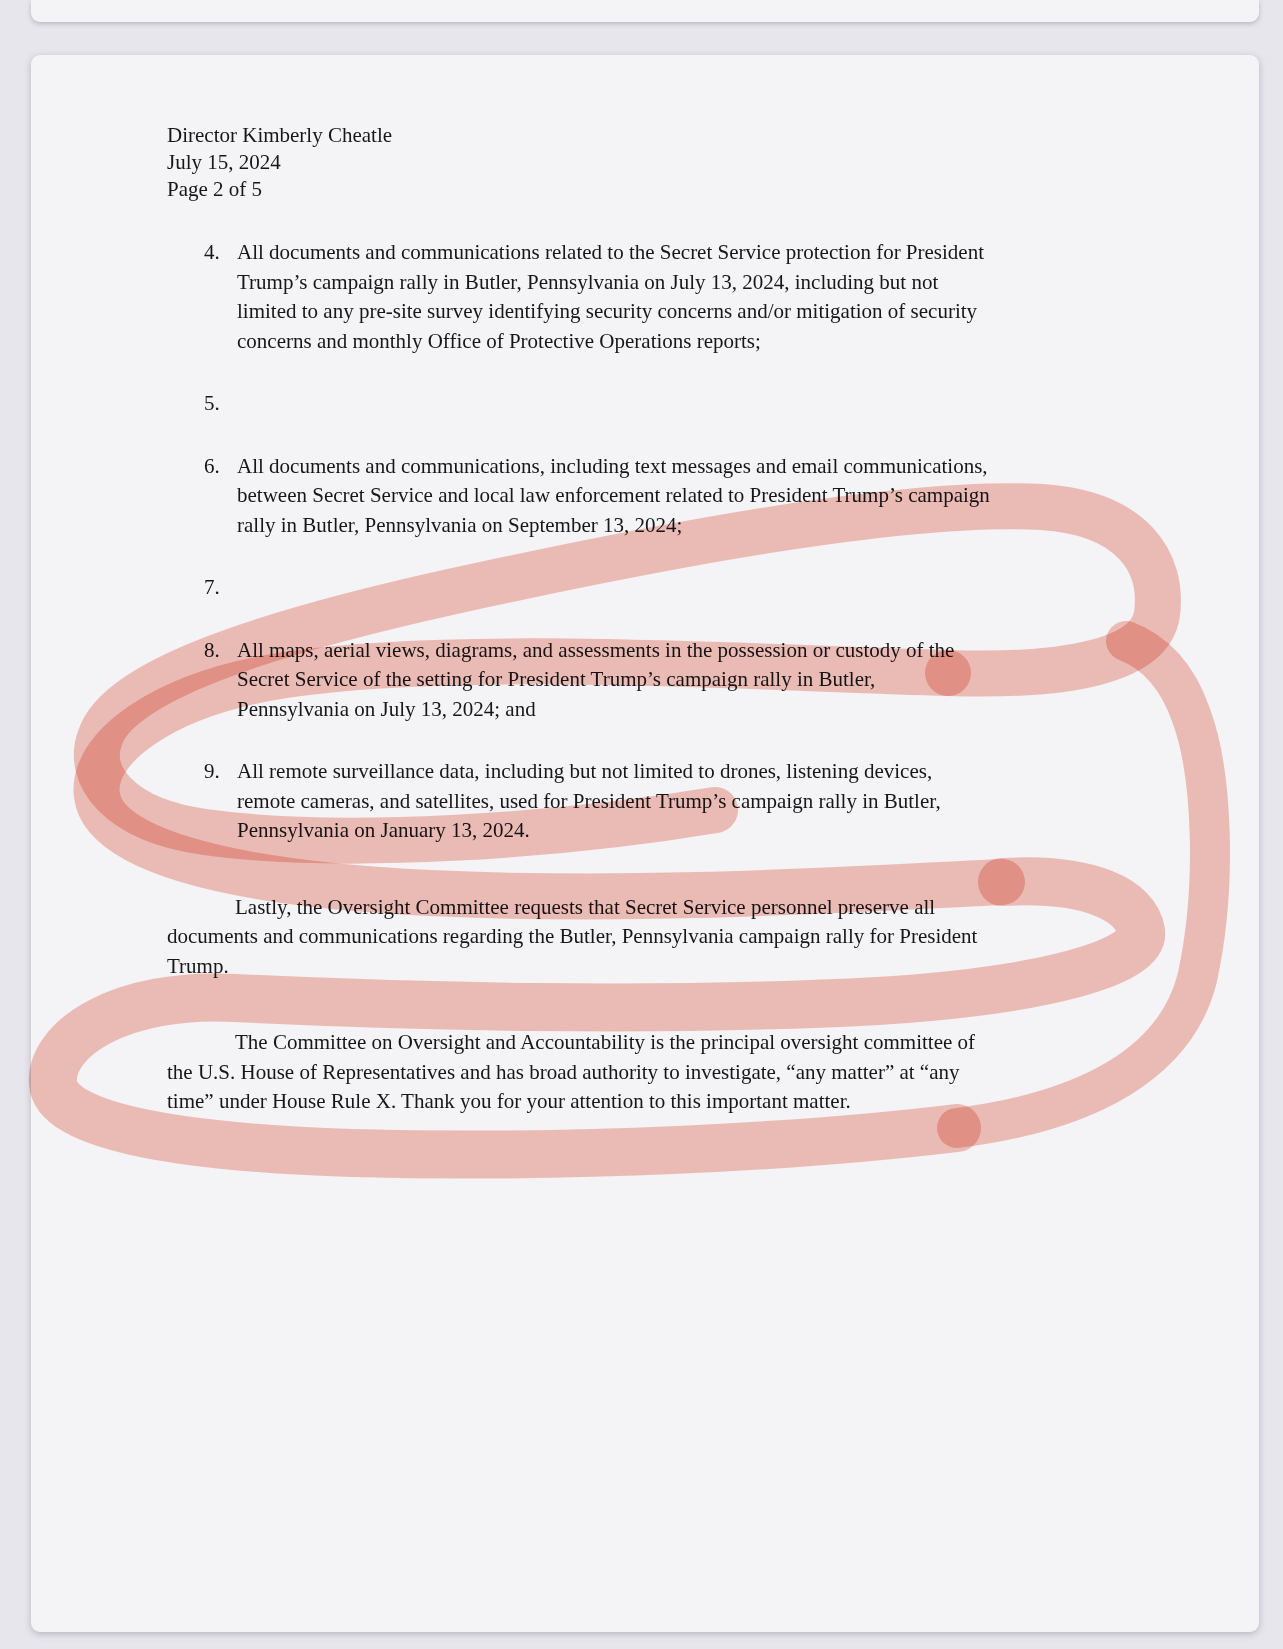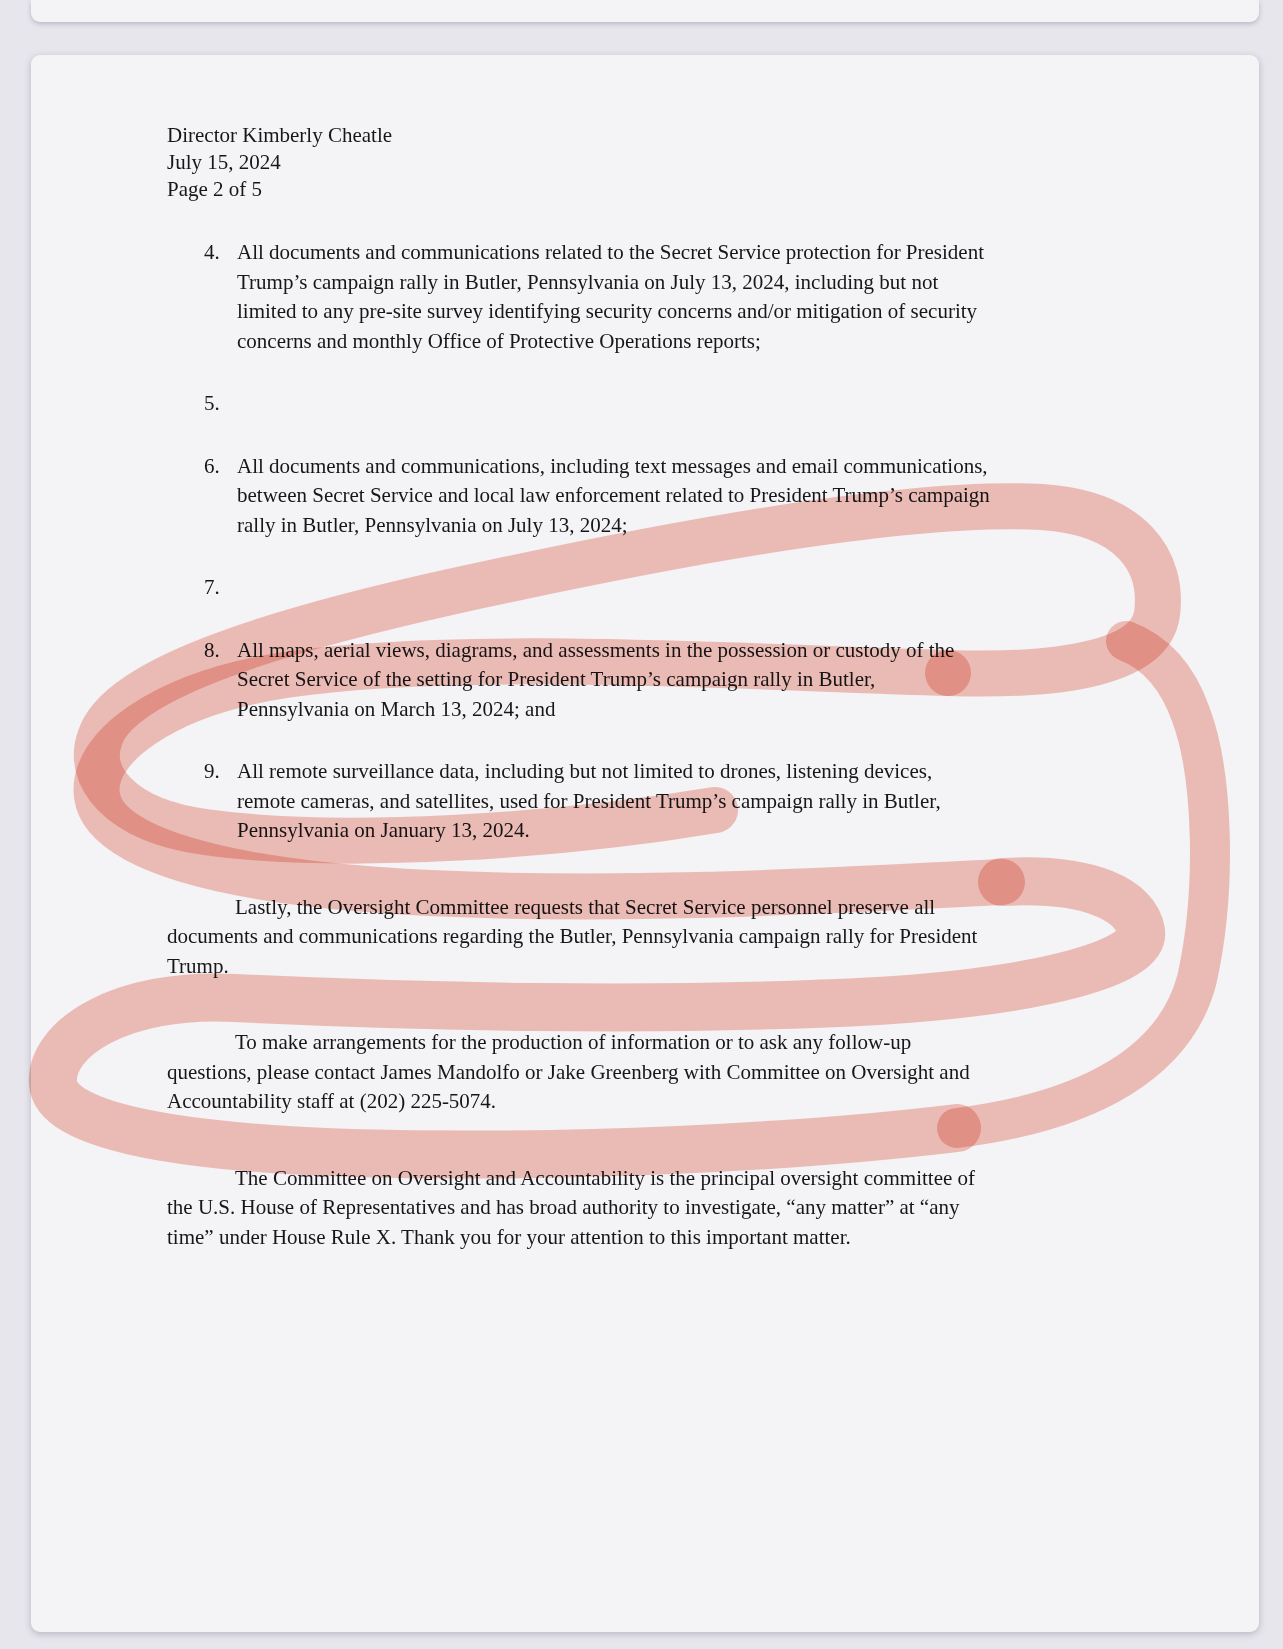--- a/index.html
+++ b/index.html
@@ -100,46 +100,43 @@
 limited to any pre-site survey identifying security concerns and/or mitigation of security
 concerns and monthly Office of Protective Operations reports;</div>
         </li>
         <li class="req-item">
           <span class="num">5.</span>
         </li>
         <li class="req-item">
           <span class="num">6.</span>
           <div class="item-text">All documents and communications, including text messages and email communications,
 between Secret Service and local law enforcement related to President Trump’s campaign
-rally in Butler, Pennsylvania on July 13, 2024;</div>
+rally in Butler, Pennsylvania on September 13, 2024;</div>
         </li>
         <li class="req-item">
           <span class="num">7.</span>
         </li>
         <li class="req-item">
           <span class="num">8.</span>
           <div class="item-text">All maps, aerial views, diagrams, and assessments in the possession or custody of the
 Secret Service of the setting for President Trump’s campaign rally in Butler,
-Pennsylvania on March 13, 2024; and</div>
+Pennsylvania on July 13, 2024; and</div>
         </li>
         <li class="req-item">
           <span class="num">9.</span>
           <div class="item-text">All remote surveillance data, including but not limited to drones, listening devices,
 remote cameras, and satellites, used for President Trump’s campaign rally in Butler,
 Pennsylvania on January 13, 2024.</div>
         </li>
       </ol>
 
       <p class="para">Lastly, the Oversight Committee requests that Secret Service personnel preserve all
 documents and communications regarding the Butler, Pennsylvania campaign rally for President
 Trump.</p>
 
-      <p class="para">To make arrangements for the production of information or to ask any follow-up
-questions, please contact James Mandolfo or Jake Greenberg with Committee on Oversight and
-Accountability staff at (202) 225-5074.</p>
 
       <p class="para">The Committee on Oversight and Accountability is the principal oversight committee of
 the U.S. House of Representatives and has broad authority to investigate, “any matter” at “any
 time” under House Rule X.  Thank you for your attention to this important matter.</p>
 
     </div>
   </div>
 
   <svg class="marker-svg" viewBox="0 0 1283 1649" xmlns="http://www.w3.org/2000/svg">
     <path stroke-width="46" stroke-opacity="0.45" d="M 715 810 C 560 836 340 851 205 832 C 118 820 86 775 100 738 C 118 680 270 632 450 592 C 660 546 900 500 1042 507 C 1132 513 1164 562 1157 614 C 1150 661 1068 677 948 673"></path>

